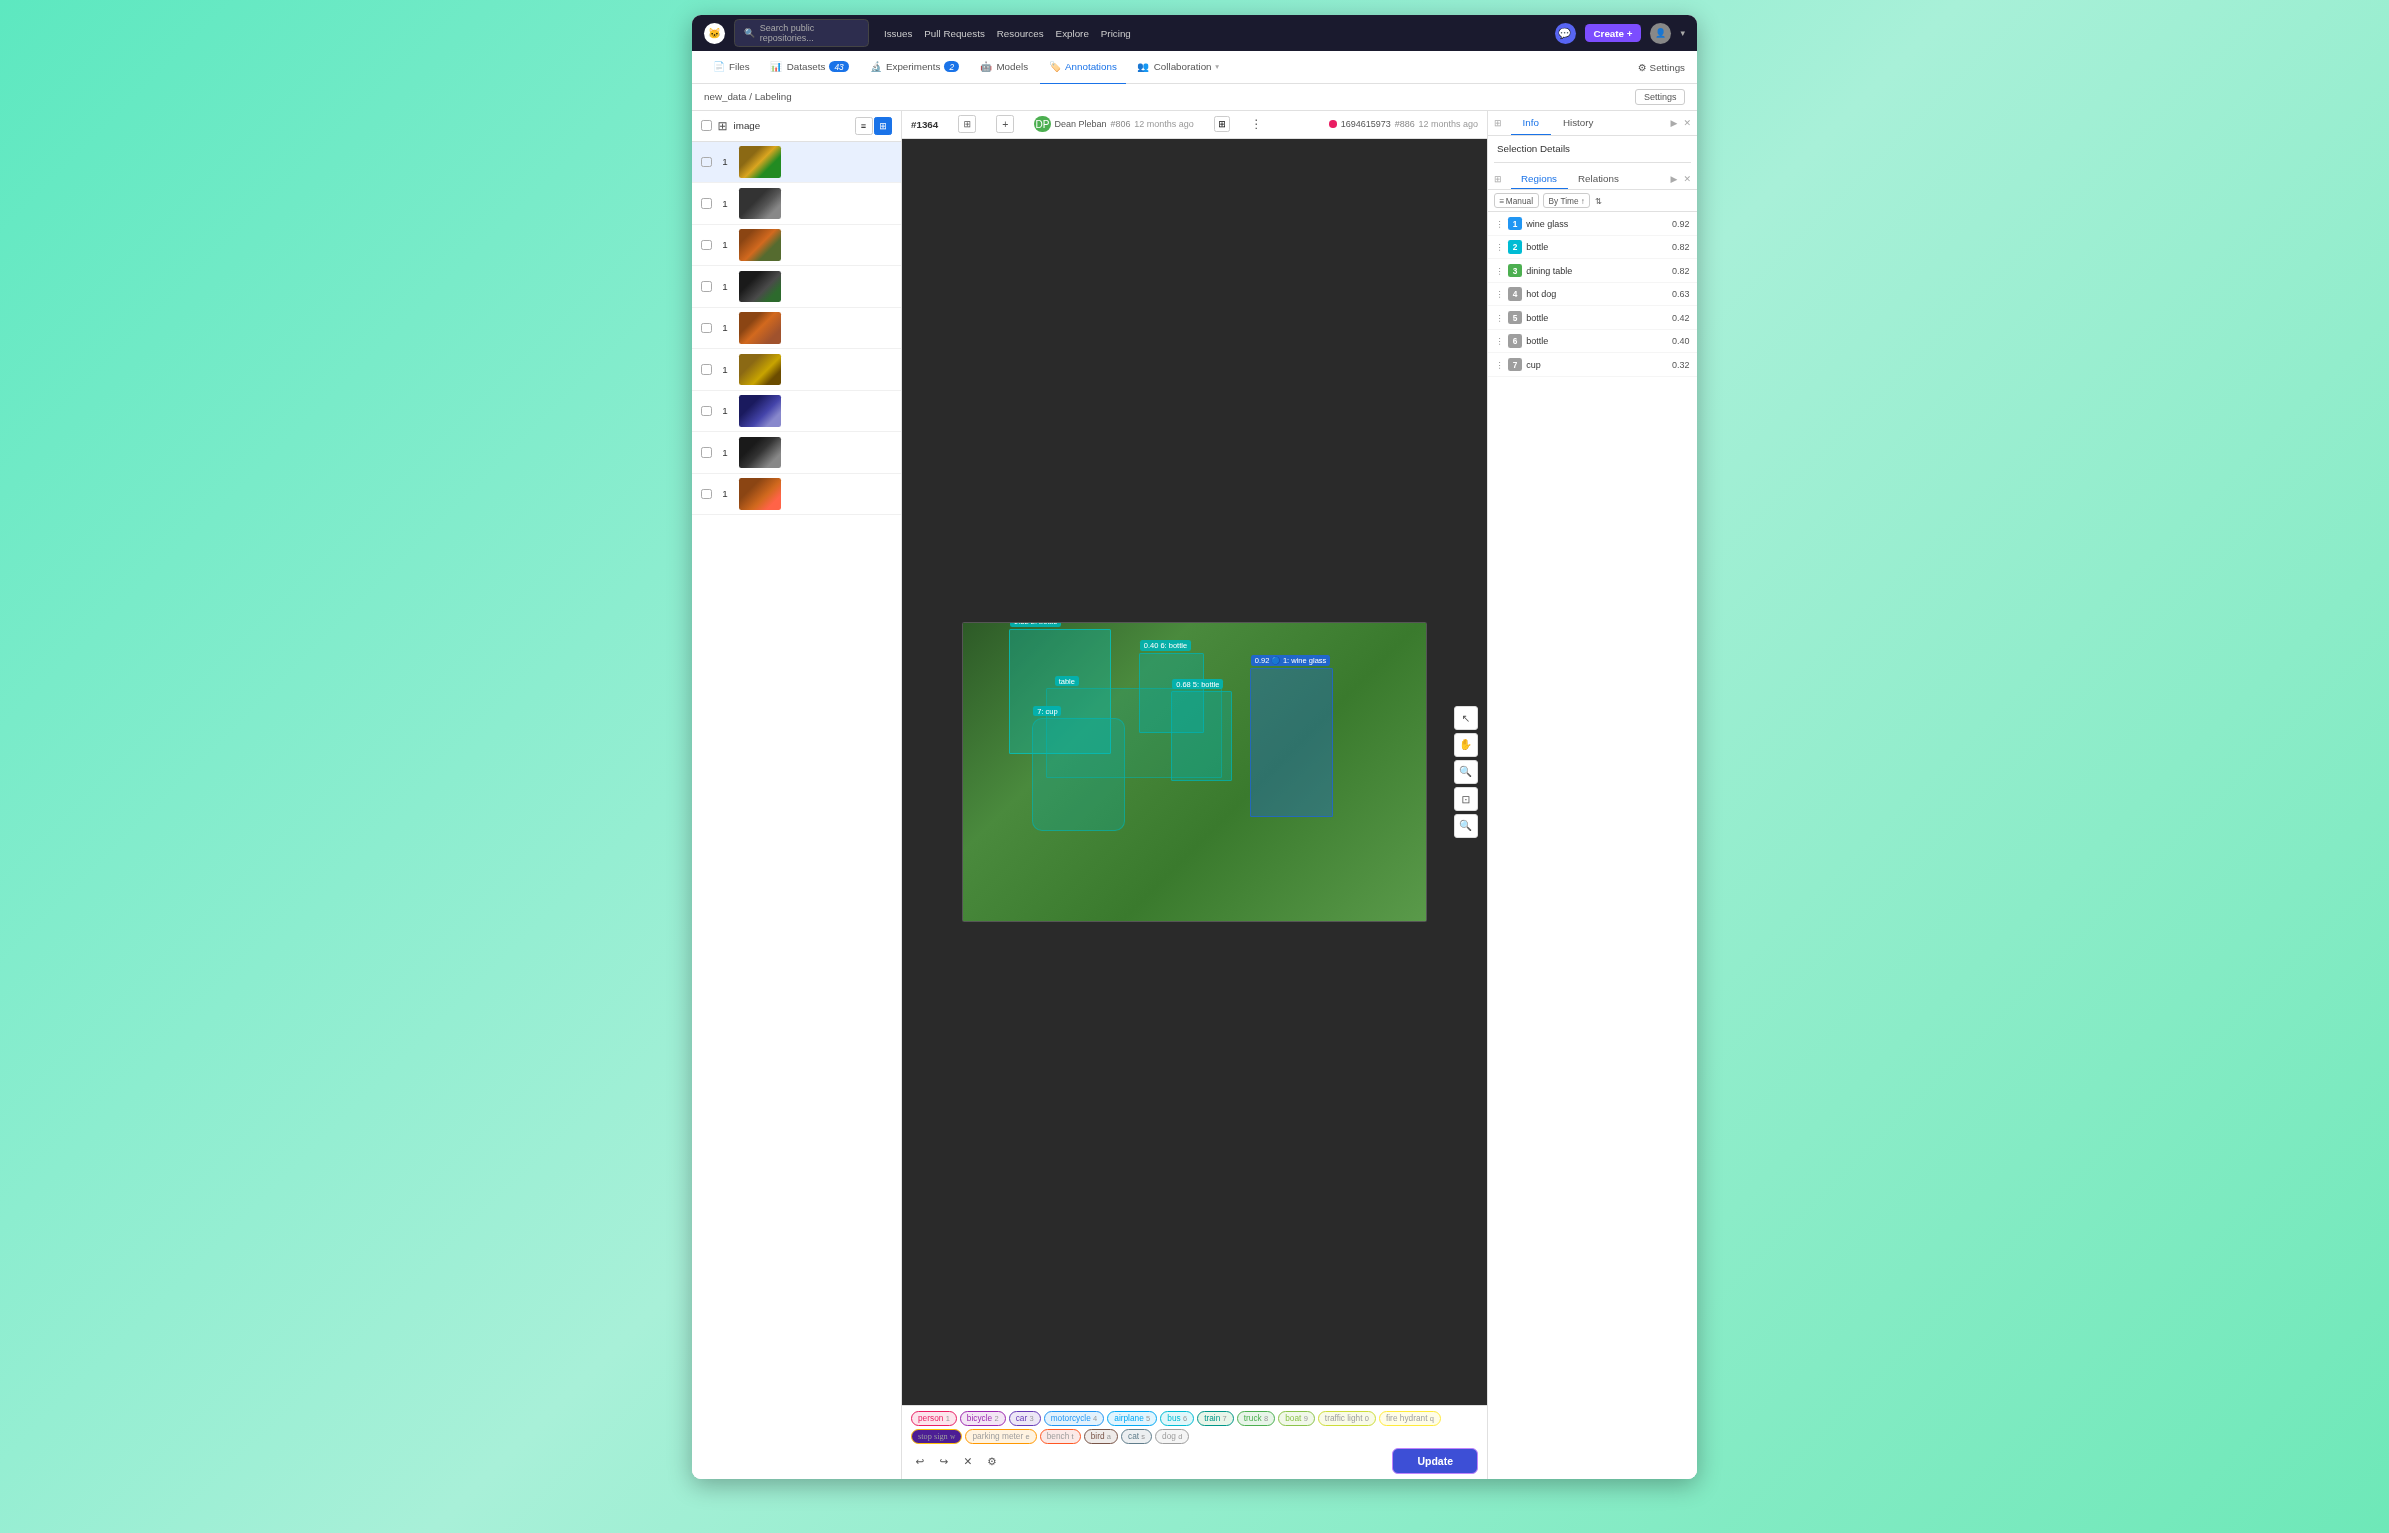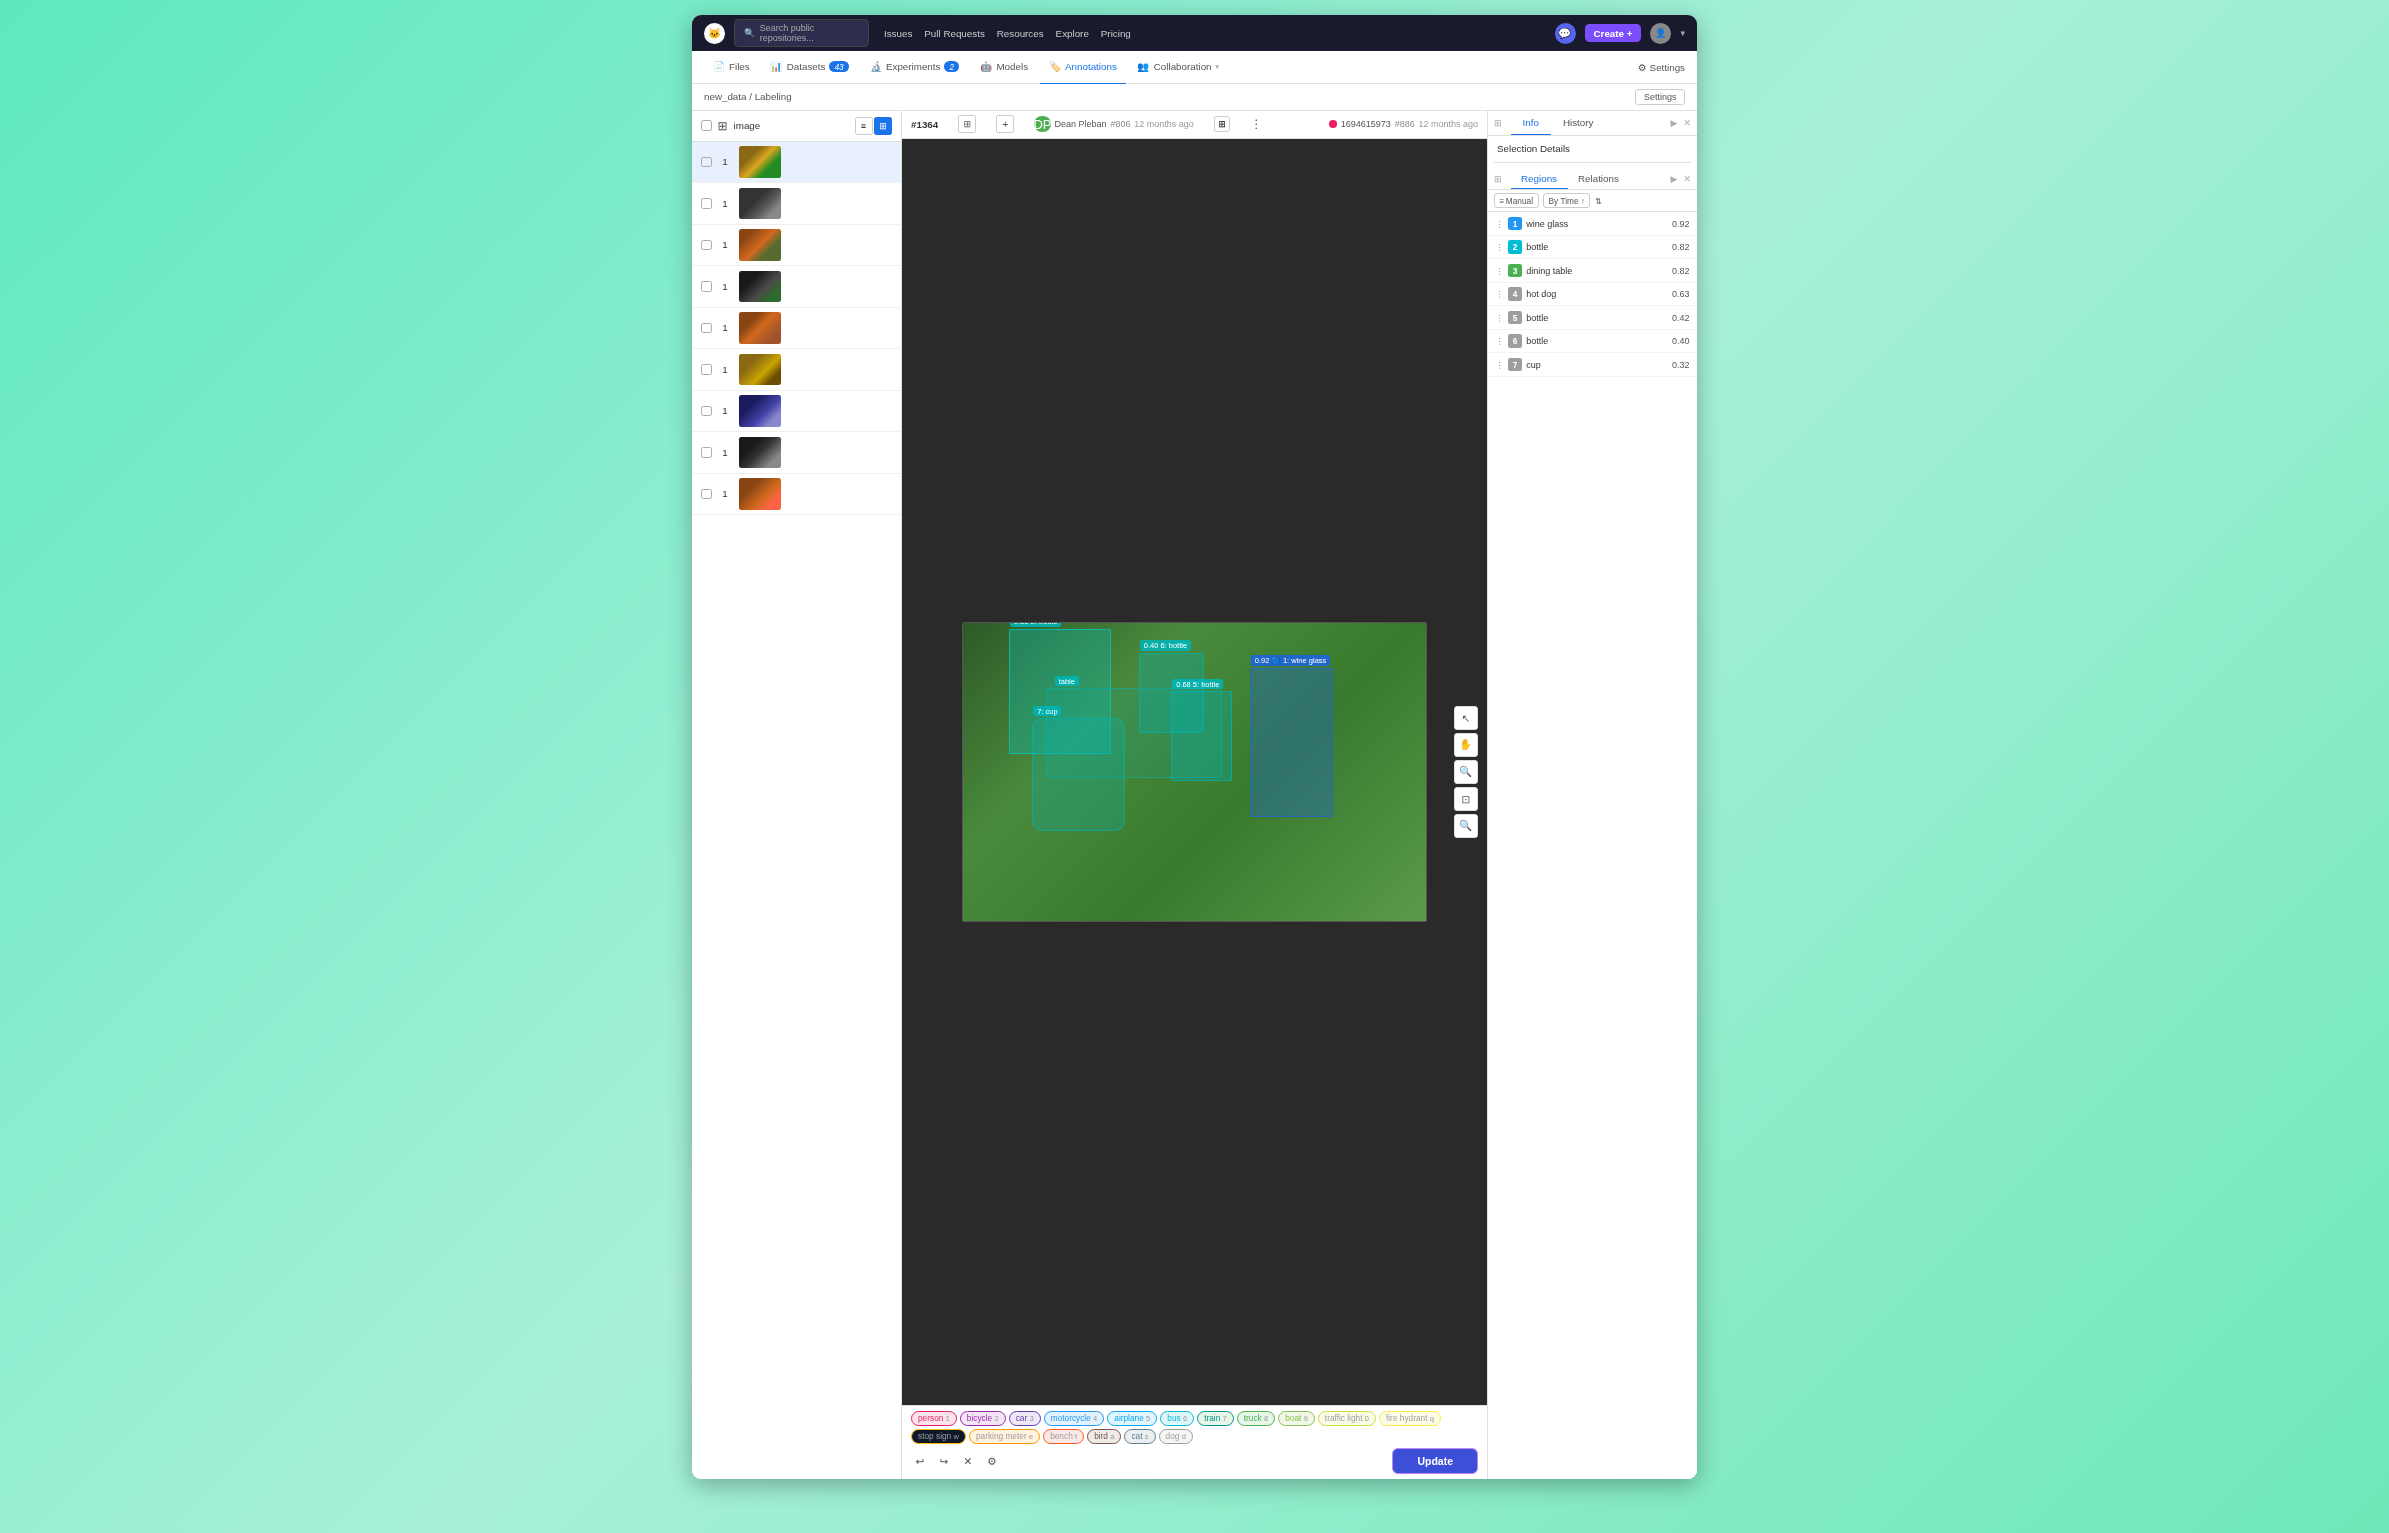--- a/index.html
+++ b/index.html
@@ -191,21 +191,21 @@
     .ann-add-btn {
       width: 18px; height: 18px; border: 0.8px solid #ccc; border-radius: 2.3px;
       display: flex; align-items: center; justify-content: center;
       font-size: 10.5px; cursor: pointer; background: #fff; color: #555;
     }
     .ann-user {
       display: flex; align-items: center; gap: 3.8px; font-size: 9px; color: #555;
     }
     .ann-avatar {
       width: 16.5px; height: 16.5px; background: #4caf50; color: #fff;
-      border-radius: 50%; display: flex; align-items: center; justify-content: center; font-size: 13px;
+      border-radius: 50%; display: flex; align-items: center; justify-content: center; font-size: 10px;
     }
     .ann-expand {
       width: 16.5px; height: 16.5px; border: 0.8px solid #ccc; border-radius: 2.3px;
       display: flex; align-items: center; justify-content: center; font-size: 9px; cursor: pointer;
     }
     .ann-more { color: #555; cursor: pointer; font-size: 12px; }
     .ann-spacer { flex: 1; }
     .ann-annotator {
       display: flex; align-items: center; gap: 3.8px; font-size: 9px; color: #555;
     }
@@ -572,21 +572,21 @@
             <span class="label-tag-count">9</span>
           </div>
           <div class="label-tag" style="background:#f9fbe7;border-color:#cddc39;">
             <span style="color:#9e9e9e;">traffic light</span>
             <span class="label-tag-count">0</span>
           </div>
           <div class="label-tag" style="background:#fffde7;border-color:#ffeb3b;">
             <span style="color:#9e9e9e;">fire hydrant</span>
             <span class="label-tag-count">q</span>
           </div>
-          <div class="label-tag" style="background:#0f172a;border-color:#ffc107;">
+          <div class="label-tag" style="background:#4c1d95;border-color:#ffc107;font-family:Liberation Serif, serif;">
             <span style="color:#9e9e9e;">stop sign</span>
             <span class="label-tag-count">w</span>
           </div>
           <div class="label-tag" style="background:#fff3e0;border-color:#ff9800;">
             <span style="color:#9e9e9e;">parking meter</span>
             <span class="label-tag-count">e</span>
           </div>
           <div class="label-tag" style="background:#fbe9e7;border-color:#ff5722;">
             <span style="color:#9e9e9e;">bench</span>
             <span class="label-tag-count">t</span>

